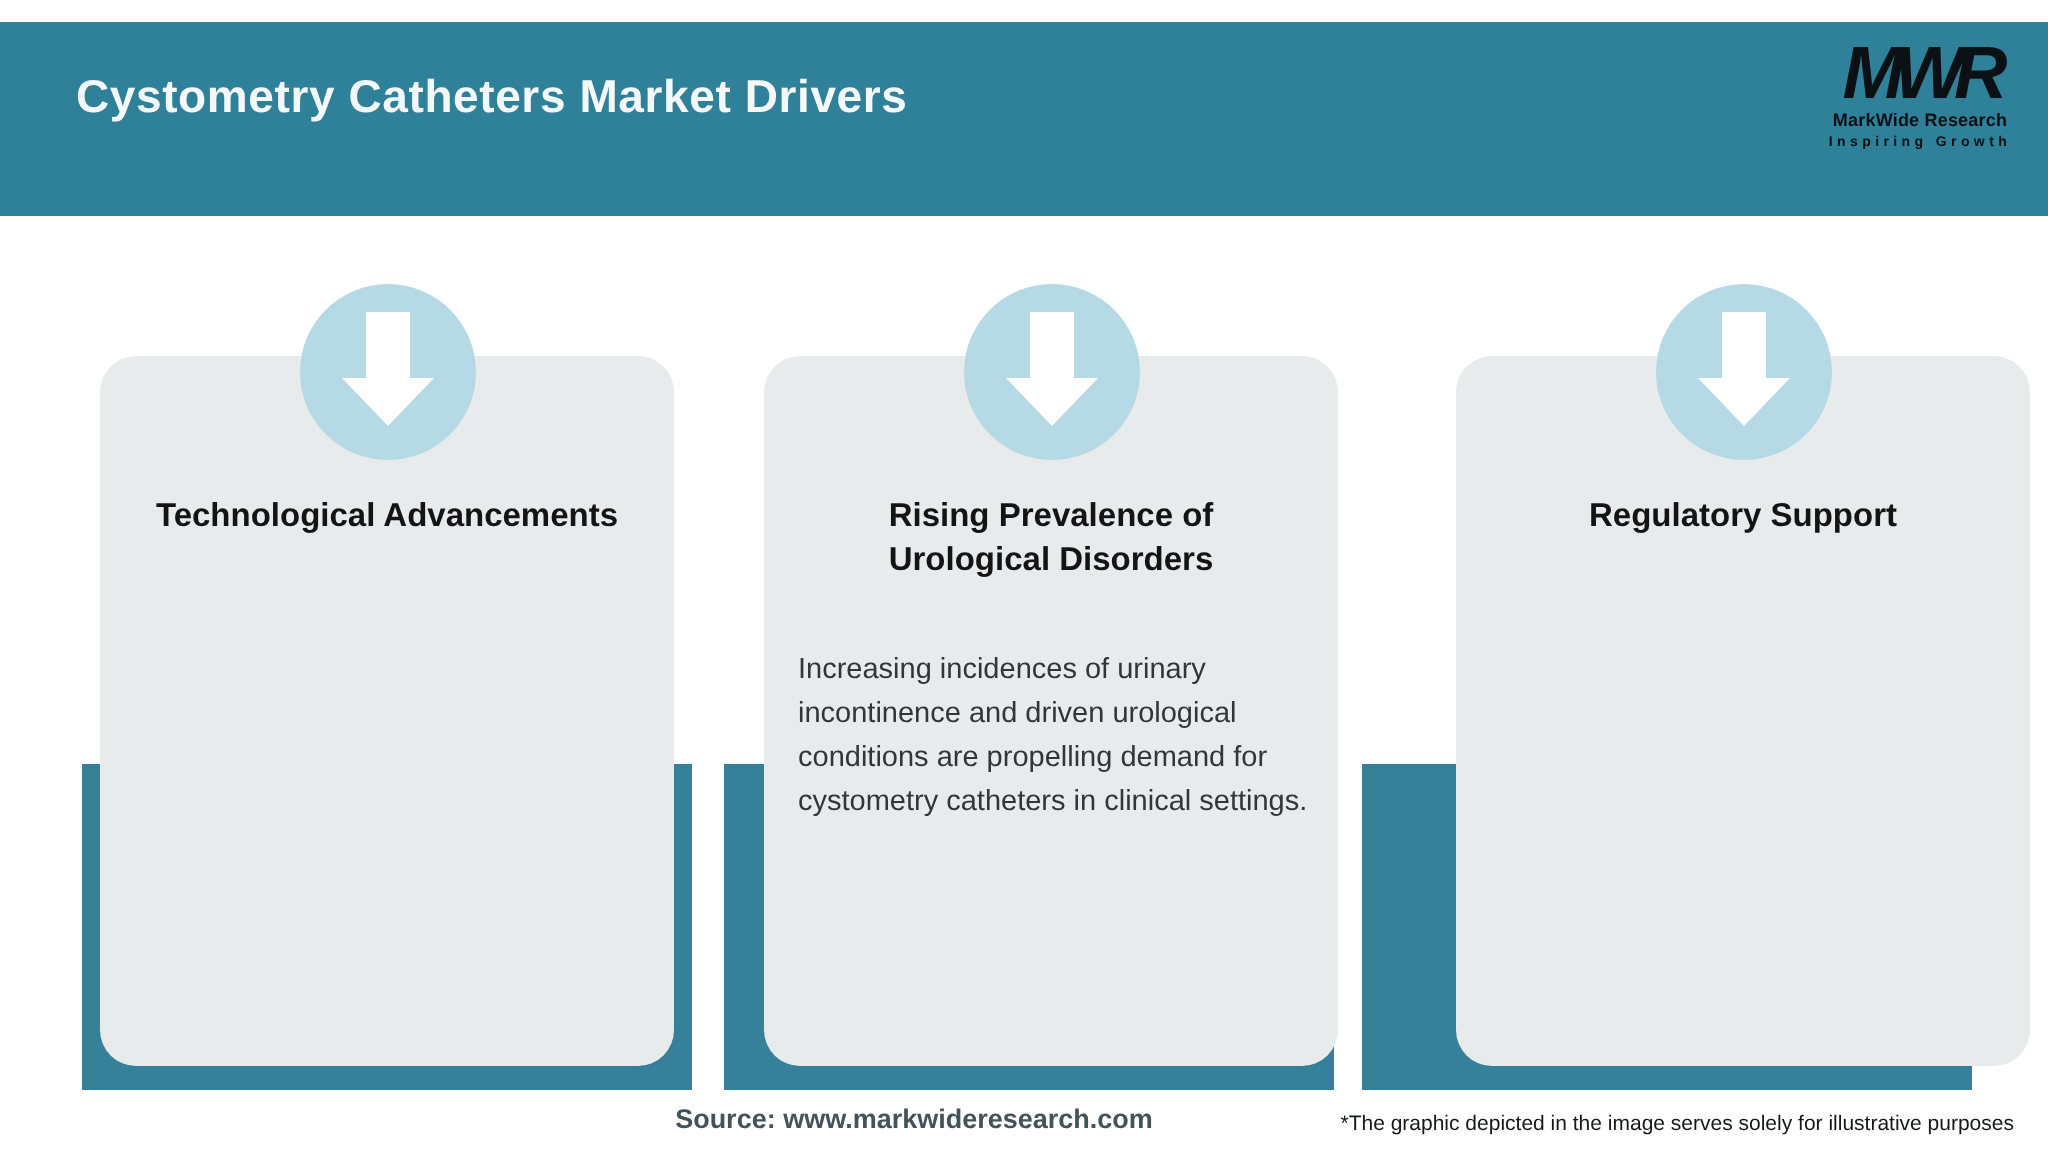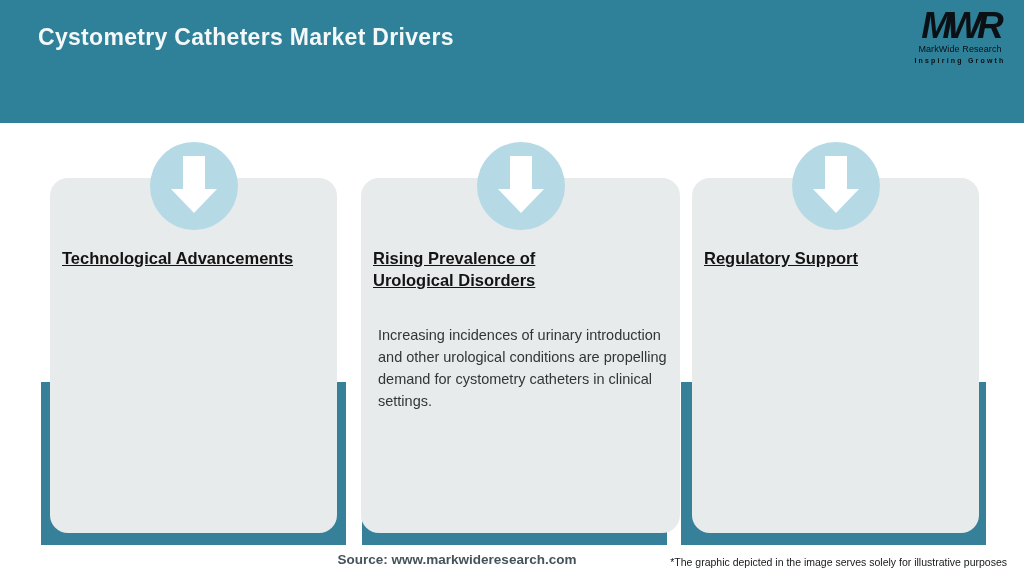--- a/index.html
+++ b/index.html
@@ -8,22 +8,22 @@
     width: 1024px;
     height: 576px;
     background: #ffffff;
     overflow: hidden;
     font-family: "Liberation Sans", sans-serif;
   }
 
   
   .header {
     position: absolute;
-    top: 0; left: 0;
-    width: 1024px; height: 123px;
+    top: 11px; left: 0;
+    width: 1024px; height: 97px;
     background: var(--header-teal, #2E8199);
   }
   .header-title {
     position: absolute;
     left: 38px; top: 24px;
     font-size: 23px;
     font-weight: bold;
     letter-spacing: 0.3px;
     color: #F4F8F9;
   }
@@ -38,21 +38,21 @@
   }
   .logo-monogram {
     font-size: 37px;
     font-weight: bold;
     font-style: italic;
     letter-spacing: -5px;
     line-height: 36px;
   }
   .logo-name {
     font-size: 9px;
-    font-weight: normal;
+    font-weight: bold;
     letter-spacing: 0.1px;
     margin-top: 1px;
     white-space: nowrap;
   }
   .logo-tagline {
     font-size: 7px;
     font-weight: bold;
     letter-spacing: 2.2px;
     margin-top: 3px;
     white-space: nowrap;
@@ -75,43 +75,43 @@
   .card {
     position: absolute;
     top: 178px;
     width: 287px;
     height: 355px;
     background: var(--card-gray, #E8EBEB);
     border-radius: 18px;
     z-index: 2;
   }
   .card-1 { left: 50px; }
-  .card-2 { left: 361px; padding-left: 32px; }
-  .card-3 { left: 692px; }
+  .card-2 { left: 382px; }
+  .card-3 { left: 728px; }
 
   .icon-circle {
     position: absolute;
     top: -36px;
     left: 50%;
     margin-left: -44px;
     width: 88px;
     height: 88px;
     z-index: 3;
   }
   .card-title {
     position: absolute;
     top: 69px;
     left: 12px;
     right: 12px;
+    text-align: center;
     font-size: 16.5px;
     font-weight: bold;
     line-height: 22px;
     color: var(--title-black, #141414);
     white-space: pre-line;
-    text-decoration: underline;
   }
   .card-body {
     position: absolute;
     top: 146px;
     left: 17px;
     right: 13px;
     font-size: 14.5px;
     line-height: 22px;
     color: var(--body-gray, #333537);
   }
@@ -161,21 +161,21 @@
     <div class="card-title">Technological Advancements</div>
   </div>
 
   <div class="card card-2">
     <svg class="icon-circle" viewBox="0 0 88 88" width="88" height="88">
       <circle cx="44" cy="44" r="44" fill="var(--circle-blue, #B6D9E6)"></circle>
       <path d="M33 14 h22 v33 h12 L44 71 21 47 h12 z" fill="#ffffff"></path>
     </svg>
     <div class="card-title">Rising Prevalence of
 Urological Disorders</div>
-    <div class="card-body">Increasing incidences of urinary introduction and other urological conditions are propelling demand for cystometry catheters in clinical settings.</div>
+    <div class="card-body">Increasing incidences of urinary incontinence and driven urological conditions are propelling demand for cystometry catheters in clinical settings.</div>
   </div>
 
   <div class="card card-3">
     <svg class="icon-circle" viewBox="0 0 88 88" width="88" height="88">
       <circle cx="44" cy="44" r="44" fill="var(--circle-blue, #B6D9E6)"></circle>
       <path d="M33 14 h22 v33 h12 L44 71 21 47 h12 z" fill="#ffffff"></path>
     </svg>
     <div class="card-title">Regulatory Support</div>
   </div>
 

